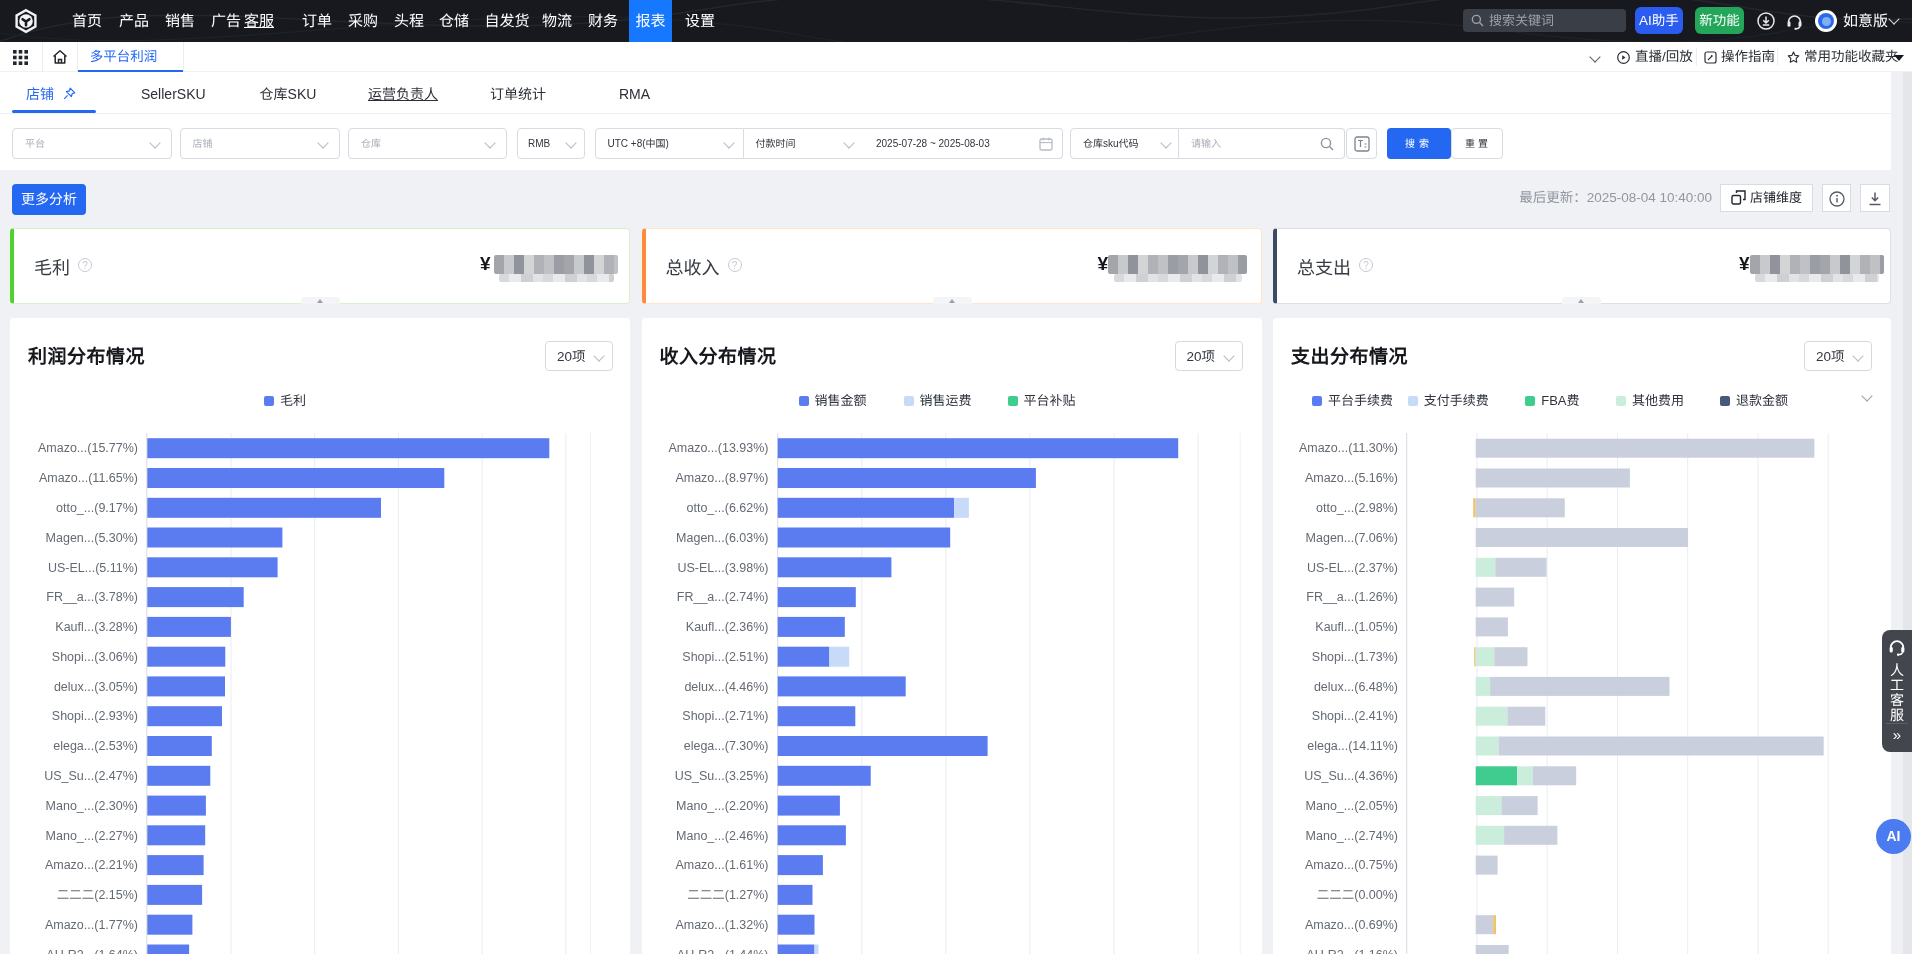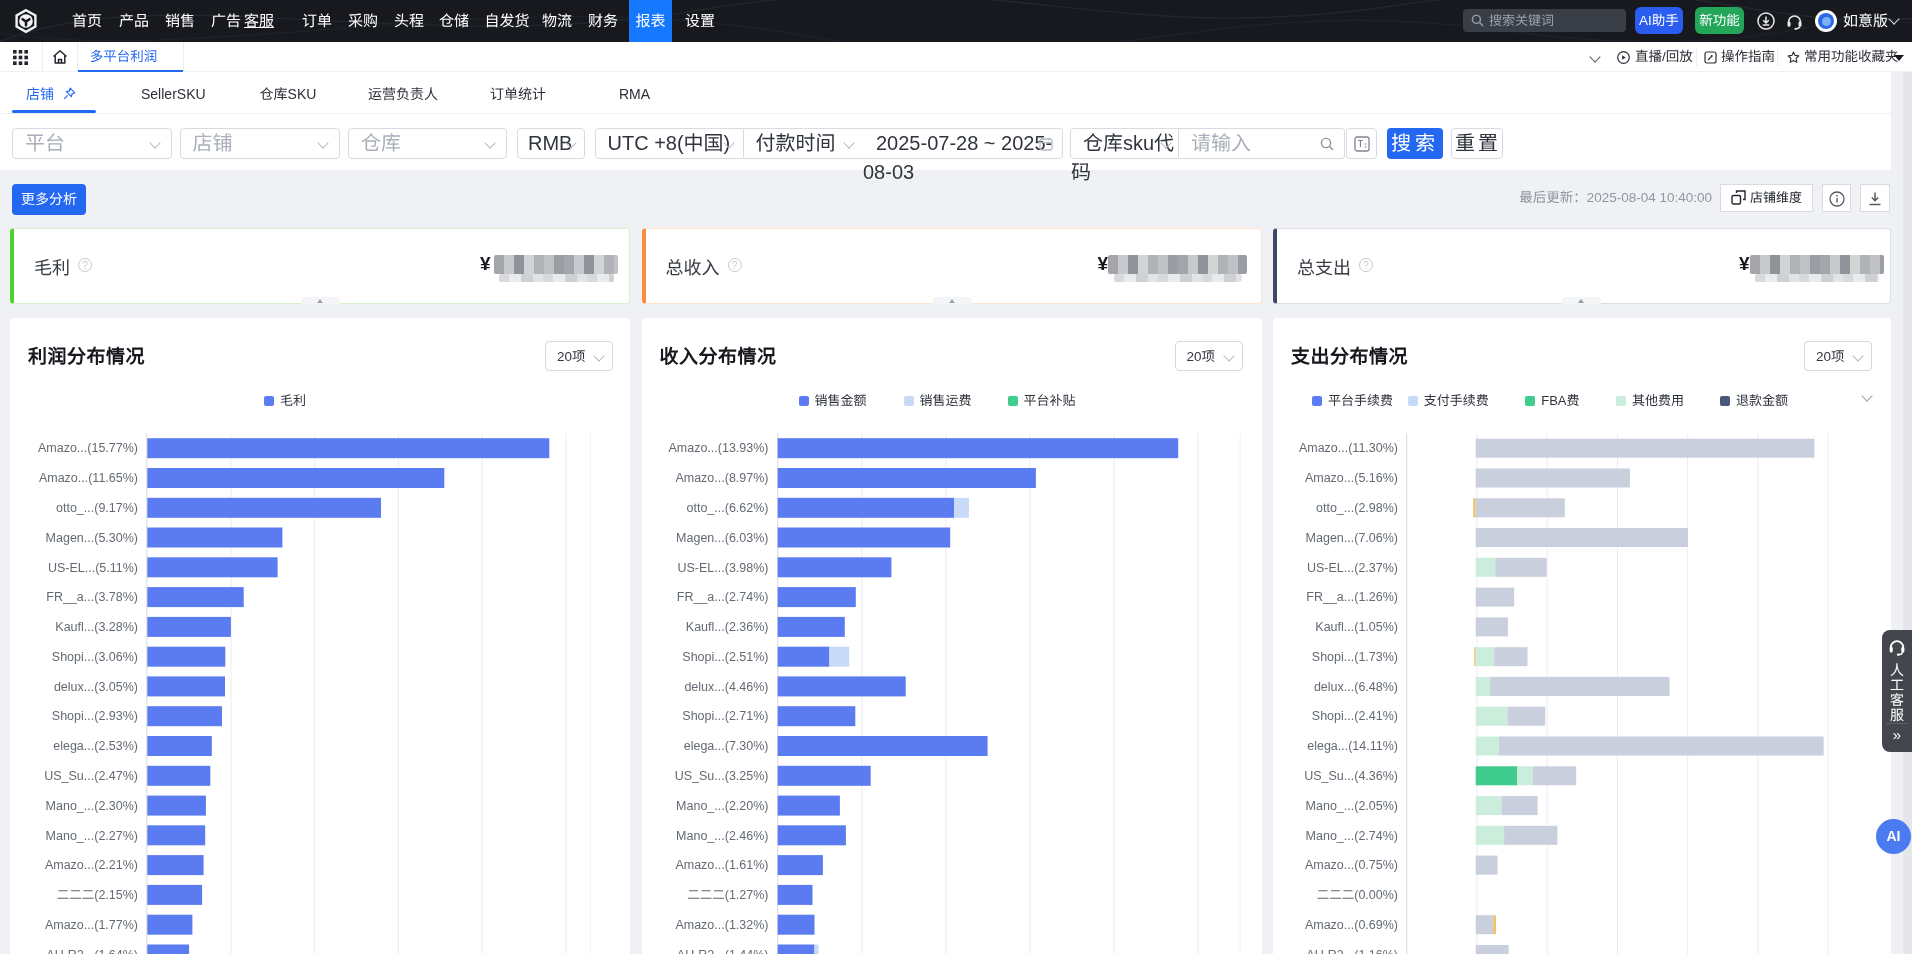--- a/index.html
+++ b/index.html
@@ -19,21 +19,21 @@
 #row2 .sep{position:absolute;top:0;width:1px;height:30px;background:#ebedf0;}
 #tabptab{position:absolute;left:78px;top:0;width:105px;height:30px;color:#2468f2;font-size:14px;text-align:center;line-height:29px;border-bottom:2px solid #2468f2;}
 #row2 .ritem{position:absolute;top:0;height:30px;line-height:30px;font-size:13.5px;color:#2b2f36;}
 
 #tabrow{position:absolute;left:0;top:72px;width:1912px;height:42px;background:#fff;border-bottom:1px solid #eef0f3;}
 .tab{position:absolute;top:0;height:41px;line-height:44px;font-size:14px;color:#2b2f36;text-align:center;white-space:nowrap;}
 #tabrow .act{color:#2468f2;}
 #tabul{position:absolute;left:12px;top:38px;width:84px;height:3px;background:#2468f2;border-radius:2px;}
 
 #filter{position:absolute;left:0;top:114px;width:1912px;height:56px;background:#fff;}
-.fitem{position:absolute;top:14px;height:31px;border:1px solid #d8dbe2;border-radius:4px;background:#fff;font-size:20px;line-height:29px;color:#30343c;}
+.fitem{position:absolute;top:14px;height:31px;border:1px solid #d8dbe2;border-radius:4px;background:#fff;font-size:10px;line-height:29px;color:#30343c;}
 .fitem .ph{color:#a9aeb8;}
 .chev{display:inline-block;width:8px;height:8px;border-right:1.4px solid #b6bbc4;border-bottom:1.4px solid #b6bbc4;transform:rotate(45deg);position:absolute;top:10px;}
 
 .btn-blue{background:#2468f2;color:#fff;border-radius:4px;text-align:center;}
 .btn-white{background:#fff;border:1px solid #d8dbe2;border-radius:0;color:#22262e;text-align:center;}
 
 .card{position:absolute;top:228px;width:620px;height:76px;background:#fff;border-radius:4px;}
 .card .lab{position:absolute;left:20px;top:24px;font-size:18px;color:#363b44;}
 .card .q{position:absolute;top:29px;width:14px;height:14px;border:1px solid #c6cad2;border-radius:50%;color:#c6cad2;font-size:10px;line-height:13px;text-align:center;}
 .card .yen{position:absolute;top:24px;font-size:19px;font-weight:bold;color:#16181d;}
@@ -150,21 +150,21 @@
 </div>
 
 <div id="tabrow">
  <div class="tab act" style="left:17px;width:46px;">店铺</div>
  <svg class="abs" style="left:63px;top:15px" width="13" height="13" viewBox="0 0 13 13">
       <path d="M7.2 1.2l4.6 4.6-2.6.7-.8 3.1-5-5 3.1-.8z" fill="none" stroke="#2468f2" stroke-width="1.2" stroke-linejoin="round"></path>
       <line x1="4.6" y1="8.4" x2="1.2" y2="11.8" stroke="#2468f2" stroke-width="1.2"></line>
     </svg>
  <div class="tab" style="left:141px;width:58px;">SellerSKU</div>
  <div class="tab" style="left:259px;width:58px;">仓库SKU</div>
- <div class="tab" style="left:368px;width:70px;">运营负责人</div>
+ <div class="tab" style="left:368px;width:70px;text-decoration:underline;">运营负责人</div>
  <div class="tab" style="left:490px;width:56px;">订单统计</div>
  <div class="tab" style="left:619px;width:30px;">RMA</div>
  <div id="tabul"></div>
 </div>
 
 <div id="filter">
  <div class="fitem" style="left:12px;width:160px;"><span class="ph" style="margin-left:12px;">平台</span><i class="chev" style="right:12px;"></i></div>
  <div class="fitem" style="left:179.5px;width:160px;"><span class="ph" style="margin-left:12px;">店铺</span><i class="chev" style="right:12px;"></i></div>
  <div class="fitem" style="left:348px;width:159px;"><span class="ph" style="margin-left:12px;">仓库</span><i class="chev" style="right:12px;"></i></div>
  <div class="fitem" style="left:517px;width:68px;"><span style="margin-left:10px;">RMB</span><i class="chev" style="right:9px;"></i></div>
@@ -182,21 +182,21 @@
   <svg style="position:absolute;right:10px;top:8px" width="14" height="14" viewBox="0 0 14 14">
         <circle cx="6" cy="6" r="4.6" fill="none" stroke="#8d929b" stroke-width="1.4"></circle>
         <line x1="9.6" y1="9.6" x2="13" y2="13" stroke="#8d929b" stroke-width="1.4"></line>
       </svg></div>
  <div class="fitem" style="left:1346px;width:31px;">
   <svg style="position:absolute;left:7px;top:7px" width="16" height="16" viewBox="0 0 16 16">
         <rect x="1" y="1" width="14" height="14" rx="2" fill="none" stroke="#7e848d" stroke-width="1.3"></rect>
         <path d="M4 4.5h5M6.5 4.5V11M10.5 8h2M10.5 11h2" stroke="#7e848d" stroke-width="1.2" fill="none"></path>
       </svg>
     </div>
- <div class="fitem btn-blue" style="left:1387px;width:56px;border:none;line-height:31px;letter-spacing:4px;">搜索</div>
+ <div class="fitem btn-blue" style="left:1387px;width:64px;border:none;line-height:31px;letter-spacing:4px;">搜索</div>
  <div class="fitem" style="left:1450.5px;width:52px;text-align:center;letter-spacing:3px;padding-left:3px;">重置</div>
 </div>
 
 <div class="abs btn-blue" style="left:12px;top:184px;width:74px;height:31px;line-height:31px;font-size:14px;">更多分析</div>
 <div class="abs" style="right:200px;top:184px;height:28px;line-height:28px;font-size:13.5px;color:#9296a0;white-space:nowrap;">最后更新：2025-08-04 10:40:00</div>
 <div class="abs btn-white" style="left:1720px;top:183.5px;width:93px;height:28px;line-height:26px;font-size:13px;">
  <svg style="vertical-align:-3px;margin-right:4px" width="15" height="15" viewBox="0 0 15 15">
       <rect x="1" y="5.5" width="8.5" height="8.5" rx="1.5" fill="none" stroke="#22262e" stroke-width="1.4"></rect>
       <path d="M5.5 3V1h8.5v8.5h-2" fill="none" stroke="#22262e" stroke-width="1.4"></path>
     </svg>店铺维度</div>

